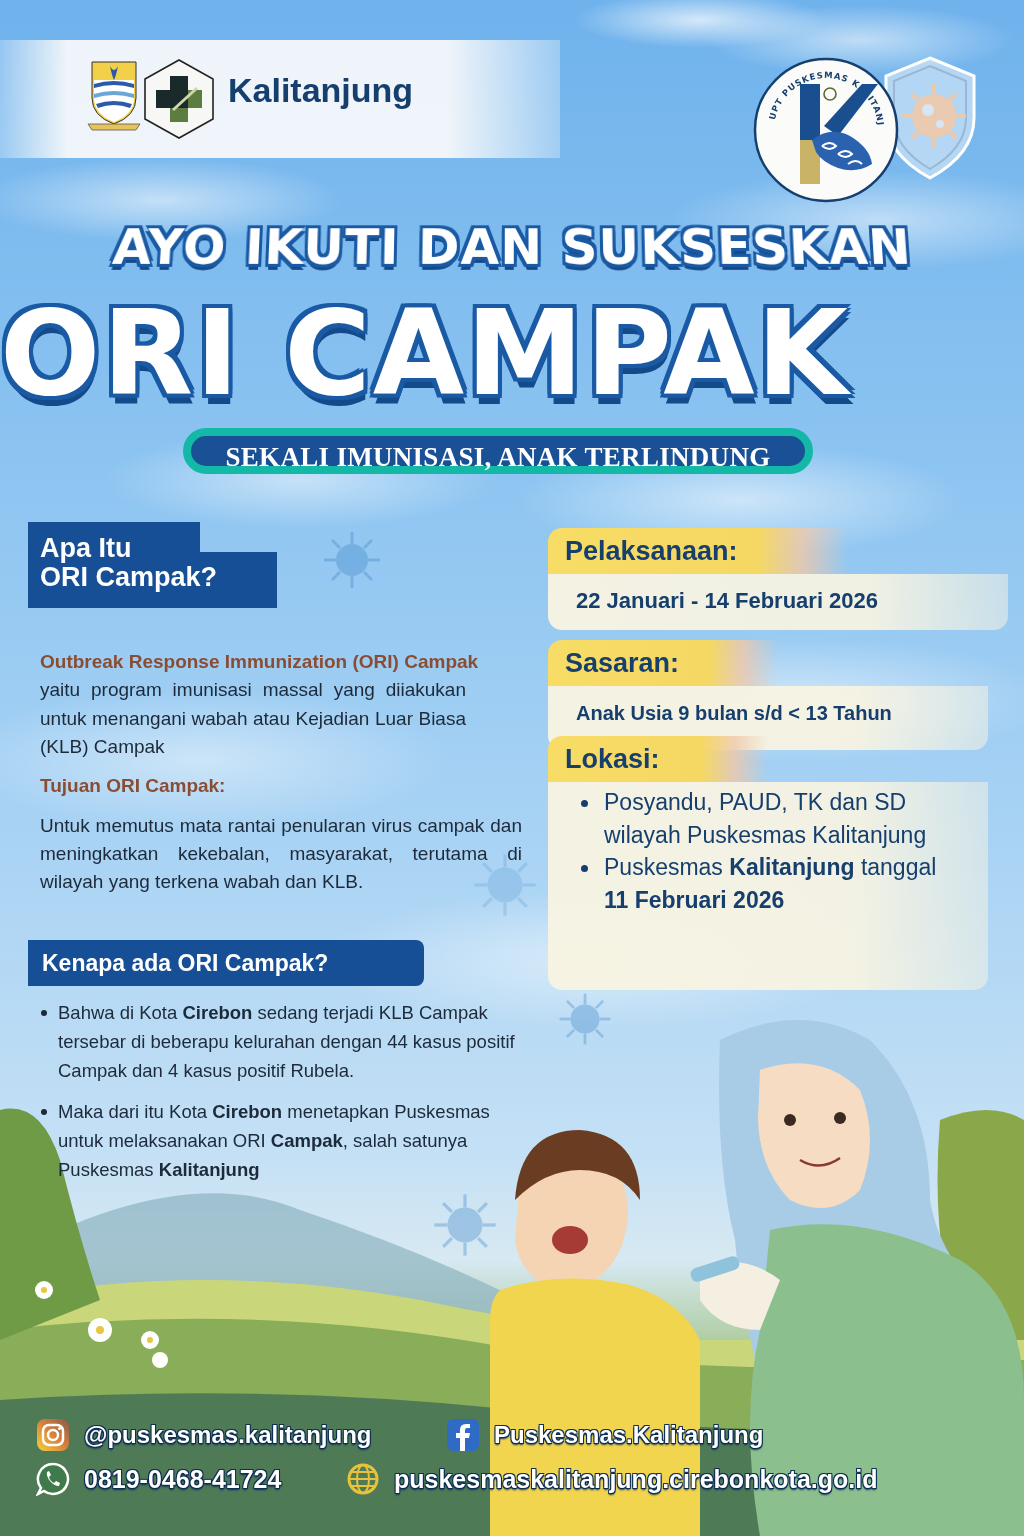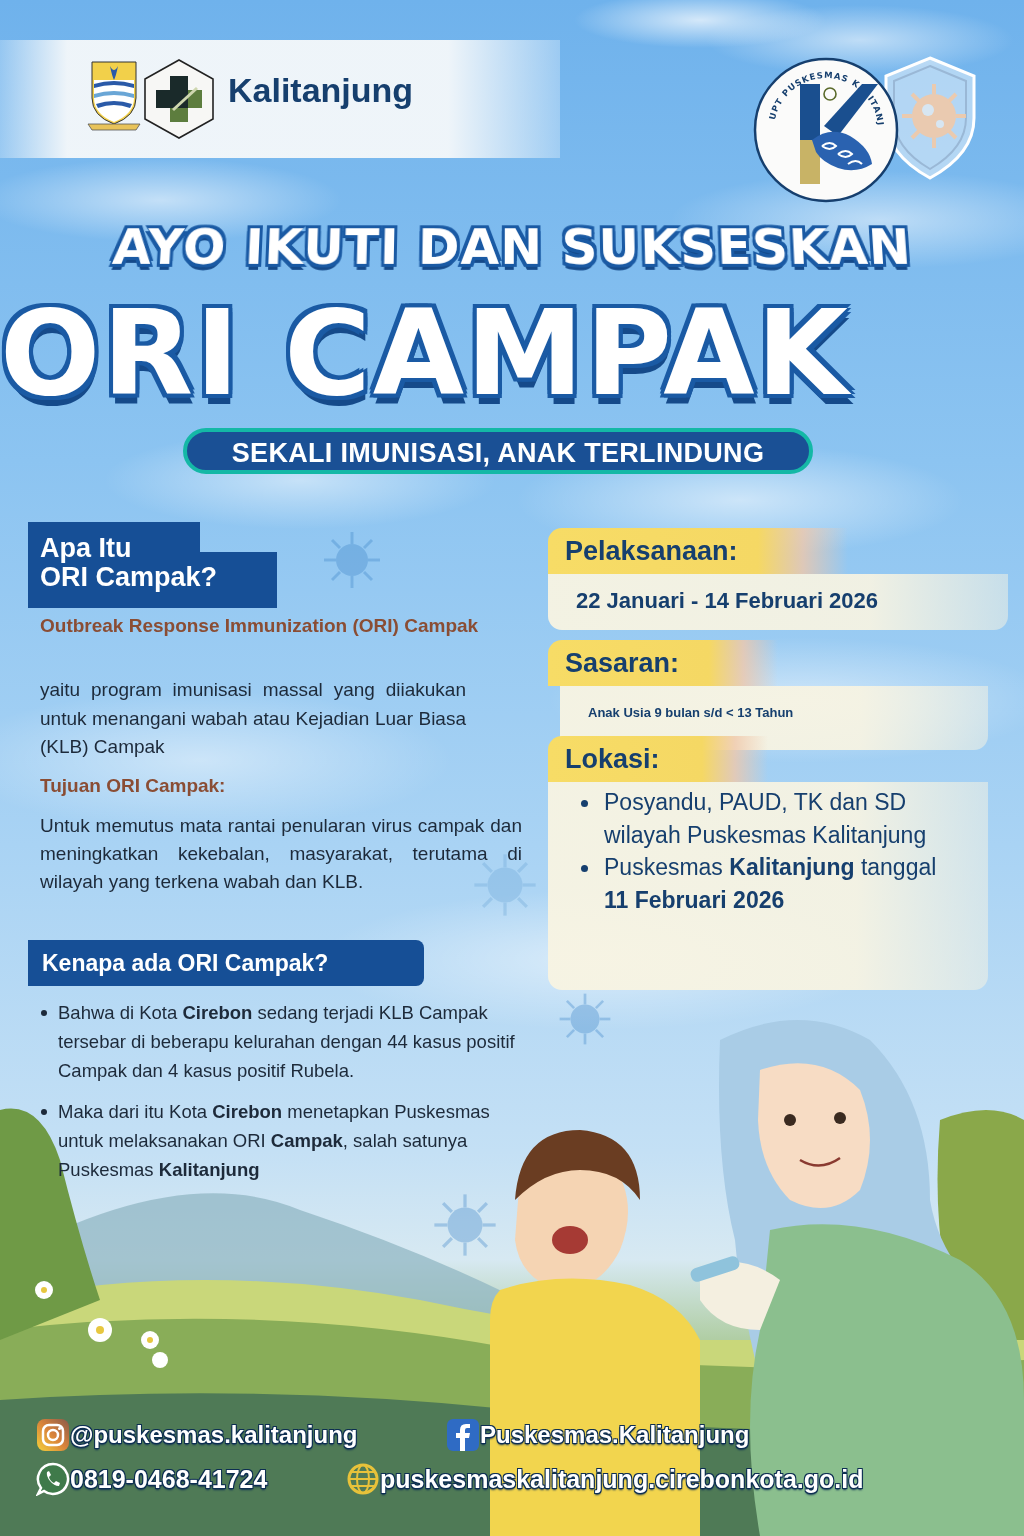--- a/index.html
+++ b/index.html
@@ -44,40 +44,40 @@
     transform: perspective(800px) rotateX(8deg);
   }
   .title-main {
     position: absolute; left: 0; top: 288px; width: 852px; text-align: left;
     font-family: "DejaVu Sans", sans-serif; font-weight: 700; font-size: 118px; line-height: 130px;
     color: #fff; letter-spacing: 2px;
     text-shadow: 4px 4px 0 #1a5aa4, -4px -4px 0 #1a5aa4, 4px -4px 0 #1a5aa4, -4px 4px 0 #1a5aa4, 0 -4px 0 #1a5aa4, 0 4px 0 #1a5aa4, 4px 0 0 #1a5aa4, -4px 0 0 #1a5aa4, 2px 10px 0 #154a8a;
   }
   .tagline {
     position: absolute; left: 183px; top: 428px; width: 630px; height: 46px;
-    background: #1a5095; border-radius: 23px; border: 4px solid #14b8a6;
-    color: #fff; font-family: Liberation Sans, sans-serif; font-weight: 700;
+    background: #1a5095; border-radius: 23px; border: 8px solid #14b8a6;
+    color: #fff; font-family: Liberation Serif, serif; font-weight: 700;
     font-size: 27px; text-align: center; line-height: 42px; letter-spacing: 0.3px;
   }
 
   
   .virus { position: absolute; opacity: 0.35; }
 
   
   .apa-box {
     position: absolute; left: 28px; top: 522px;
   }
   .apa-box .blk1 { position: absolute; left: 0; top: 0; width: 172px; height: 82px; background: #164f96; }
   .apa-box .blk2 { position: absolute; left: 0; top: 30px; width: 249px; height: 56px; background: #164f96; }
   .apa-box .txt {
     position: absolute; left: 12px; top: 12px; width: 260px;
     color: #fff; font-family: "Liberation Sans", sans-serif; font-weight: 700; font-size: 27px; line-height: 29px;
   }
   .ori-def-title {
-    position: absolute; left: 40px; top: 612px; width: 470px;
+    position: absolute; left: 40px; top: 648px; width: 470px;
     font-family: "Liberation Sans", sans-serif; font-weight: 700; font-size: 19px; line-height: 28px; color: #8a4d34;
   }
   .body-text {
     position: absolute; font-family: "Liberation Sans", sans-serif; font-size: 19px; line-height: 28.5px;
     color: #1d2a3a; text-align: justify;
   }
   .ori-def-body { left: 40px; top: 676px; width: 426px; }
   .tujuan-title {
     position: absolute; left: 40px; top: 775px;
     font-family: "Liberation Sans", sans-serif; font-weight: 700; font-size: 19px; color: #8a4d34;
@@ -111,39 +111,39 @@
   .info-card .bdy {
     background: linear-gradient(90deg, rgba(248,244,226,0.95) 0%, rgba(248,244,226,0.92) 70%, rgba(248,244,226,0.5) 100%);
     padding: 8px 28px 10px 28px;
     font-family: "Liberation Sans", sans-serif; font-weight: 700; color: #163f6e;
   }
   .card-pelaksanaan { top: 528px; width: 460px; }
   .card-pelaksanaan .hdr { width: 300px; }
   .card-pelaksanaan .bdy { font-size: 22px; height: 56px; line-height: 38px; }
   .card-sasaran { top: 640px; width: 440px; }
   .card-sasaran .hdr { width: 230px; }
-  .card-sasaran .bdy { font-size: 13px; height: 64px; line-height: 38px; margin-left: 12px; }
+  .card-sasaran .bdy { font-size: 20px; height: 64px; line-height: 38px; }
   .card-lokasi { top: 736px; width: 440px; }
   .card-lokasi .hdr { width: 220px; }
   .card-lokasi .bdy { font-weight: 400; height: 208px; padding-top: 4px; }
   .lokasi-list { list-style: none; }
   .lokasi-list li {
     position: relative; padding-left: 28px; font-size: 23px; line-height: 32.5px; color: #163f6e;
   }
   .lokasi-list li::before {
     content: ""; position: absolute; left: 5px; top: 14px; width: 7px; height: 7px; border-radius: 50%; background: #163f6e;
   }
   .lokasi-list b { font-weight: 700; }
 
   
   .illustration { position: absolute; left: 0; top: 1000px; width: 1024px; height: 536px; pointer-events: none; }
 
   
   .footer-item {
-    position: absolute; display: flex; align-items: center; gap: 0;
+    position: absolute; display: flex; align-items: center; gap: 14px;
     font-family: "Liberation Sans", sans-serif; font-weight: 700; font-size: 24px; color: #fff;
     text-shadow: 1px 1px 0 #0d2e52, -1px -1px 0 #0d2e52, 1px -1px 0 #0d2e52, -1px 1px 0 #0d2e52, 0 2px 2px #0d2e52;
   }
   .footer-item .ic { width: 34px; height: 34px; flex: 0 0 34px; }
   .f-ig { left: 36px; top: 1418px; }
   .f-fb { left: 446px; top: 1418px; }
   .f-wa { left: 36px; top: 1462px; font-size: 25px; }
   .f-web { left: 346px; top: 1462px; font-size: 25px; }
 </style>
 </head>

